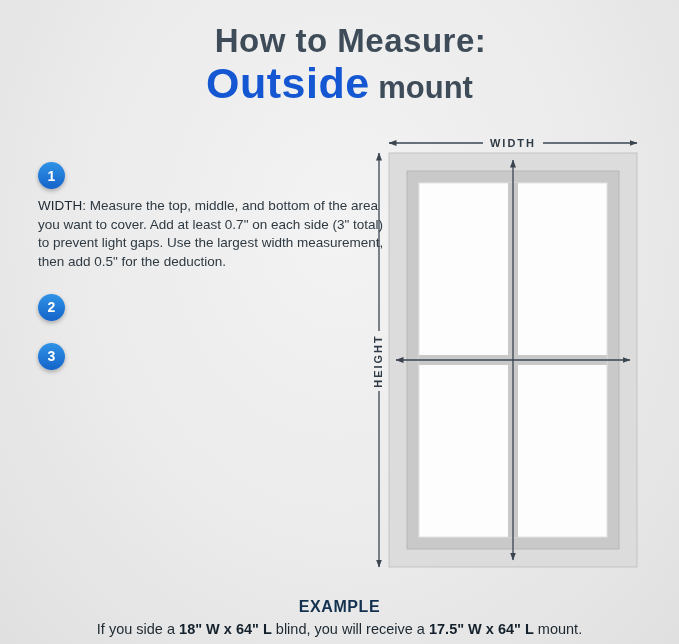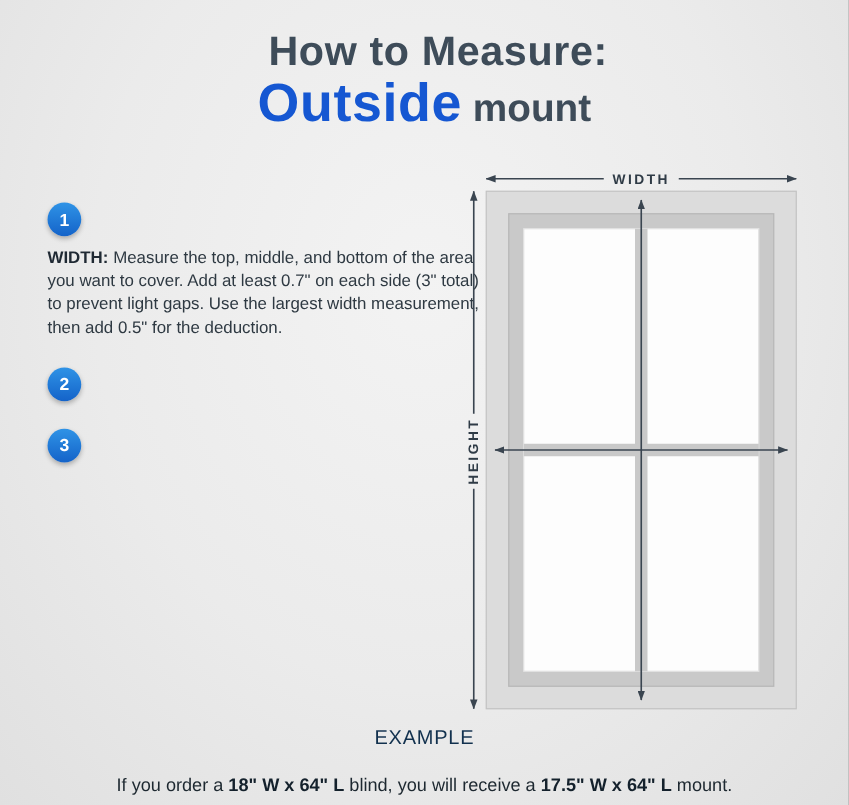--- a/index.html
+++ b/index.html
@@ -19,27 +19,27 @@
   .step{margin-bottom:22px;}
   .badge{
     width:27px;height:27px;border-radius:50%;
     background:linear-gradient(180deg,#2f93e6 0%,#1463c9 100%);
     color:#fff;font-weight:700;font-size:14px;
     display:flex;align-items:center;justify-content:center;
     box-shadow:0 2px 4px rgba(0,0,0,.28);
     margin-bottom:8px;
   }
   .step p{margin:0;font-size:13.5px;line-height:1.38;color:#2e3942;}
-  .step strong{color:#1f2933;font-weight:700;}
+  .step strong{color:#1f2933;font-weight:400;}
   
   .diagram{position:absolute;left:373px;top:133px;width:280px;height:450px;}
   .dim-label{font-size:11px;font-weight:700;letter-spacing:2px;fill:#2f3b46;}
   
   .example{position:absolute;bottom:7px;left:0;width:100%;text-align:center;}
-  .example-title{font-size:16px;font-weight:400;color:#12314e;letter-spacing:.6px;margin-bottom:21px;}
+  .example-title{font-size:16px;font-weight:700;color:#12314e;letter-spacing:.6px;margin-bottom:5px;}
   .example p{margin:0;font-size:14.5px;color:#1d2830;}
   .example b{color:#14212c;}
 </style>
 </head>
 <body>
 
 <div class="canvas">
 
   <div class="header">
     <div class="title-line1">How to Measure:</div>
@@ -94,16 +94,16 @@
       <line x1="6" y1="258" x2="6" y2="434" stroke="#3a4550" stroke-width="1.3" marker-end="url(#arrow)"></line>
       <text x="6" y="231" text-anchor="middle" transform="rotate(-90 6 228)" class="dim-label">HEIGHT</text>
 
       <line x1="140" y1="27" x2="140" y2="427" stroke="#3a4550" stroke-width="1.3" marker-start="url(#arrow)" marker-end="url(#arrow)"></line>
       <line x1="23" y1="227" x2="257" y2="227" stroke="#3a4550" stroke-width="1.3" marker-start="url(#arrow)" marker-end="url(#arrow)"></line>
     </svg>
   </div>
 
   <div class="example">
     <div class="example-title">EXAMPLE</div>
-    <p><span>If you order a </span><b>18" W x 64" L</b><span> blind, you will receive a </span><b>17.5" W x 64" L</b><span> mount.</span></p>
+    <p><span>If you side a </span><b>18" W x 64" L</b><span> blind, you will receive a </span><b>17.5" W x 64" L</b><span> mount.</span></p>
   </div>
 
 </div>
 
 </body></html>

